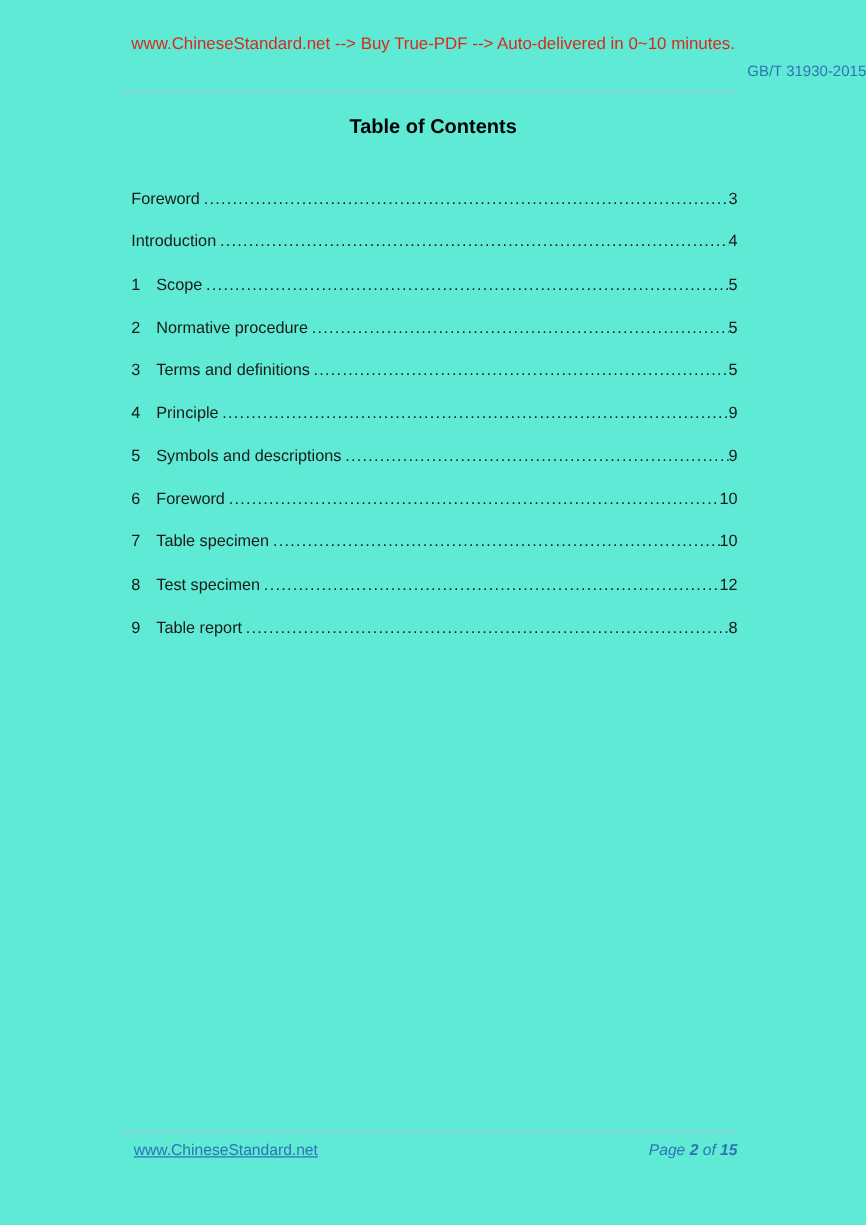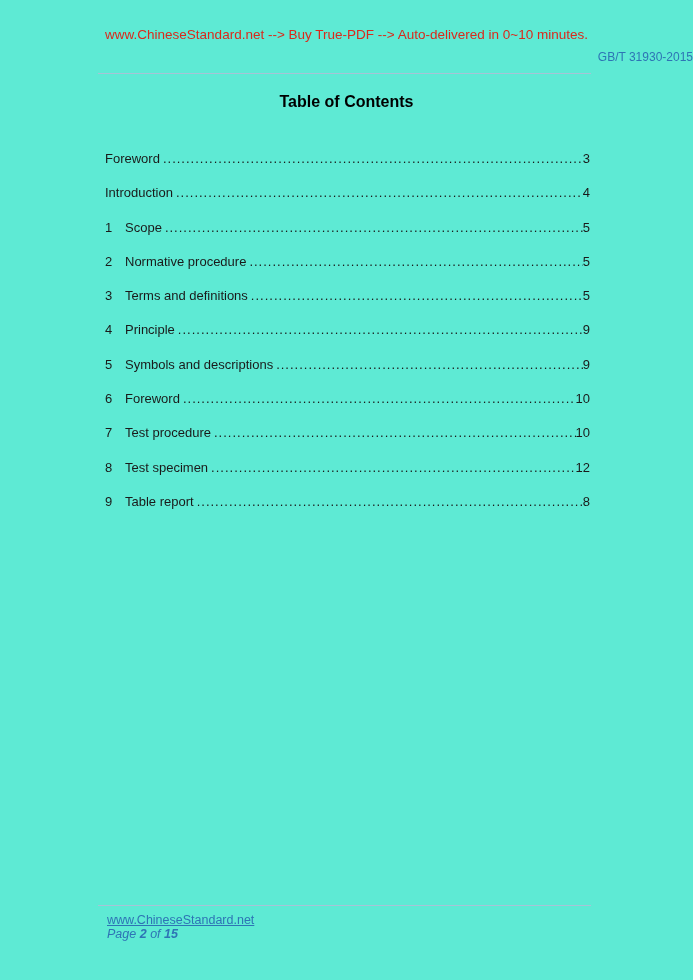--- a/index.html
+++ b/index.html
@@ -94,21 +94,20 @@
   .footer-bar {
     position: absolute;
     top: 913px;
     left: 107px;
     right: 103px;
     display: flex;
     justify-content: space-between;
     align-items: baseline;
     font-size: 12.5px;
     color: #2e74b5;
-    flex-direction: column;
   }
   .footer-link {
     color: #2e74b5;
     text-decoration: underline;
     cursor: pointer;
   }
   .page-indicator { color: #2e74b5; font-style: italic; }
   .page-indicator .bold { font-weight: bold; }
 </style>
 </head>
@@ -176,21 +175,21 @@
 
     <div class="toc-row">
       <span class="toc-num">6</span>
       <span class="toc-label">Foreword</span>
       <span class="dots">............................................................................................................................................................................................................................</span>
       <span class="toc-page">10</span>
     </div>
 
     <div class="toc-row">
       <span class="toc-num">7</span>
-      <span class="toc-label">Test procedure</span>
+      <span class="toc-label">Table specimen</span>
       <span class="dots">............................................................................................................................................................................................................................</span>
       <span class="toc-page">10</span>
     </div>
 
     <div class="toc-row">
       <span class="toc-num">8</span>
       <span class="toc-label">Test specimen</span>
       <span class="dots">............................................................................................................................................................................................................................</span>
       <span class="toc-page">12</span>
     </div>

